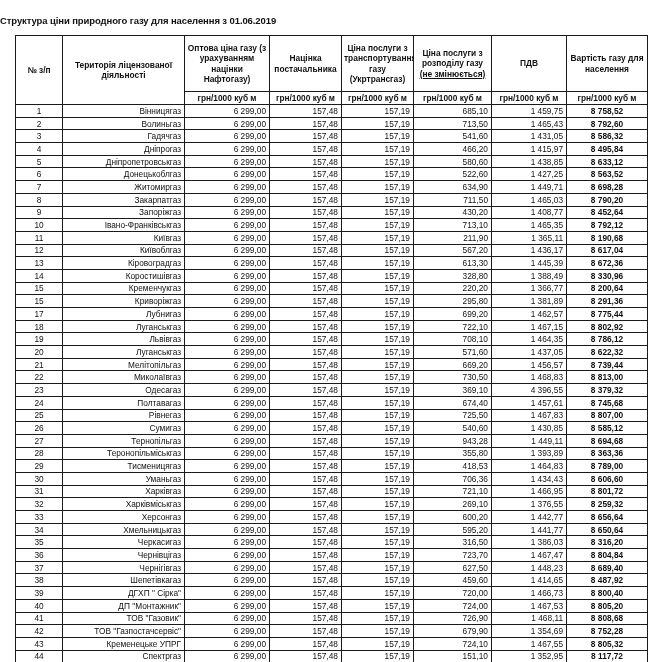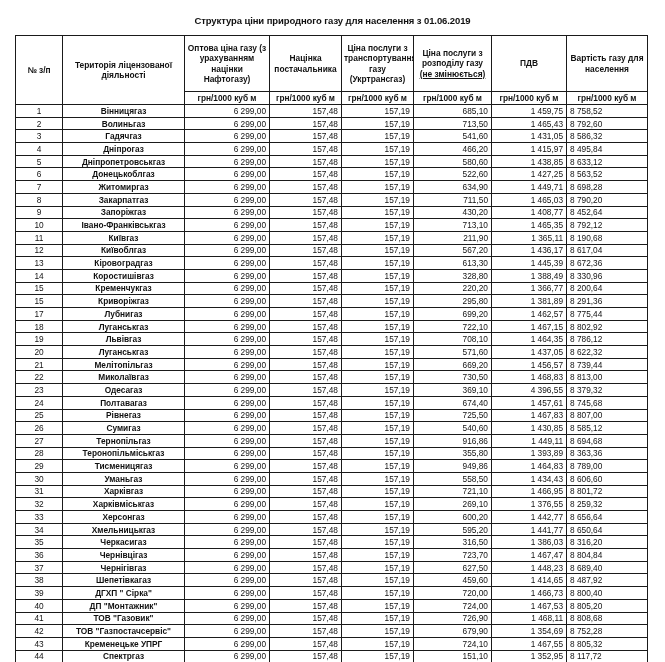--- a/index.html
+++ b/index.html
@@ -13,21 +13,21 @@
       position: relative;
       overflow: hidden;
       font-family: "Liberation Sans", "DejaVu Sans", sans-serif;
       color: #111;
     }
     .title {
       position: absolute;
       left: 0;
       width: 665px;
       top: 15px;
-      text-align: center;
+      text-align: left;
       font-size: 9.5px;
       font-weight: bold;
       letter-spacing: -0.1px;
     }
     table.grid {
       position: absolute;
       left: 15px;
       top: 35px;
       border-collapse: collapse;
       table-layout: fixed;
@@ -46,23 +46,23 @@
       text-align: center;
       white-space: normal;
       line-height: 10.5px;
       font-size: 8.4px;
       padding: 1px 2px;
     }
     tr.head-main th { height: 53px; }
     tr.head-units th { height: 12px; white-space: nowrap; font-size: 8.3px; padding: 0 1px; }
     tr.data-row td { height: 11.7px; }
     td.num-cell { text-align: center; }
-    td.name-cell { text-align: center; padding-left: 2px; font-weight: bold; }
+    td.name-cell { text-align: right; padding-left: 2px; }
     td.val-cell { text-align: right; padding-right: 12px; }
-    td.total-cell { text-align: left; padding-right: 12px; font-weight: normal; }
+    td.total-cell { text-align: center; padding-right: 12px; font-weight: bold; }
     .underline { text-decoration: underline; }
     col.c0 { width: 47px; }
     col.c1 { width: 122px; }
     col.c2 { width: 85px; }
     col.c3 { width: 72px; }
     col.c4 { width: 72px; }
     col.c5 { width: 78px; }
     col.c6 { width: 75px; }
     col.c7 { width: 81px; }
   </style>
@@ -365,51 +365,51 @@
         <td class="val-cell">540,60</td>
         <td class="val-cell">1 430,85</td>
         <td class="total-cell">8 585,12</td>
       </tr>
       <tr class="data-row">
         <td class="num-cell">27</td>
         <td class="name-cell">Тернопільгаз</td>
         <td class="val-cell">6 299,00</td>
         <td class="val-cell">157,48</td>
         <td class="val-cell">157,19</td>
-        <td class="val-cell">916,86</td>
+        <td class="val-cell">943,28</td>
         <td class="val-cell">1 449,11</td>
         <td class="total-cell">8 694,68</td>
       </tr>
       <tr class="data-row">
         <td class="num-cell">28</td>
         <td class="name-cell">Теронопільміськгаз</td>
         <td class="val-cell">6 299,00</td>
         <td class="val-cell">157,48</td>
         <td class="val-cell">157,19</td>
         <td class="val-cell">355,80</td>
         <td class="val-cell">1 393,89</td>
         <td class="total-cell">8 363,36</td>
       </tr>
       <tr class="data-row">
         <td class="num-cell">29</td>
         <td class="name-cell">Тисменицягаз</td>
         <td class="val-cell">6 299,00</td>
         <td class="val-cell">157,48</td>
         <td class="val-cell">157,19</td>
-        <td class="val-cell">949,86</td>
+        <td class="val-cell">418,53</td>
         <td class="val-cell">1 464,83</td>
         <td class="total-cell">8 789,00</td>
       </tr>
       <tr class="data-row">
         <td class="num-cell">30</td>
         <td class="name-cell">Уманьгаз</td>
         <td class="val-cell">6 299,00</td>
         <td class="val-cell">157,48</td>
         <td class="val-cell">157,19</td>
-        <td class="val-cell">558,50</td>
+        <td class="val-cell">706,36</td>
         <td class="val-cell">1 434,43</td>
         <td class="total-cell">8 606,60</td>
       </tr>
       <tr class="data-row">
         <td class="num-cell">31</td>
         <td class="name-cell">Харківгаз</td>
         <td class="val-cell">6 299,00</td>
         <td class="val-cell">157,48</td>
         <td class="val-cell">157,19</td>
         <td class="val-cell">721,10</td>

